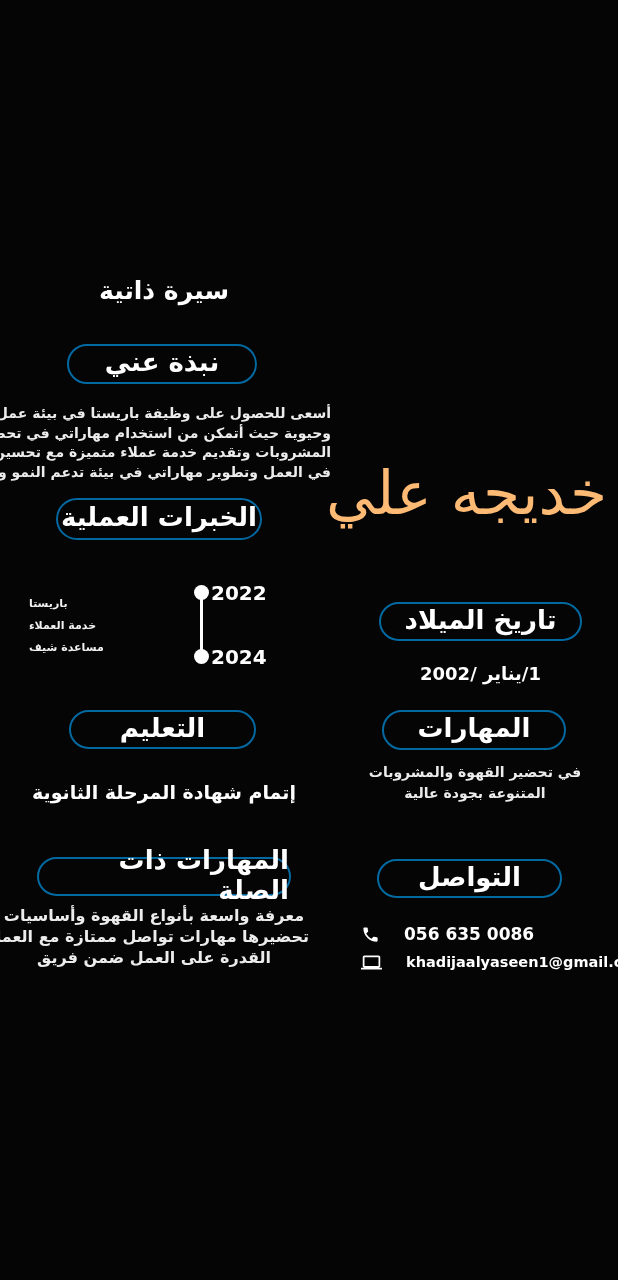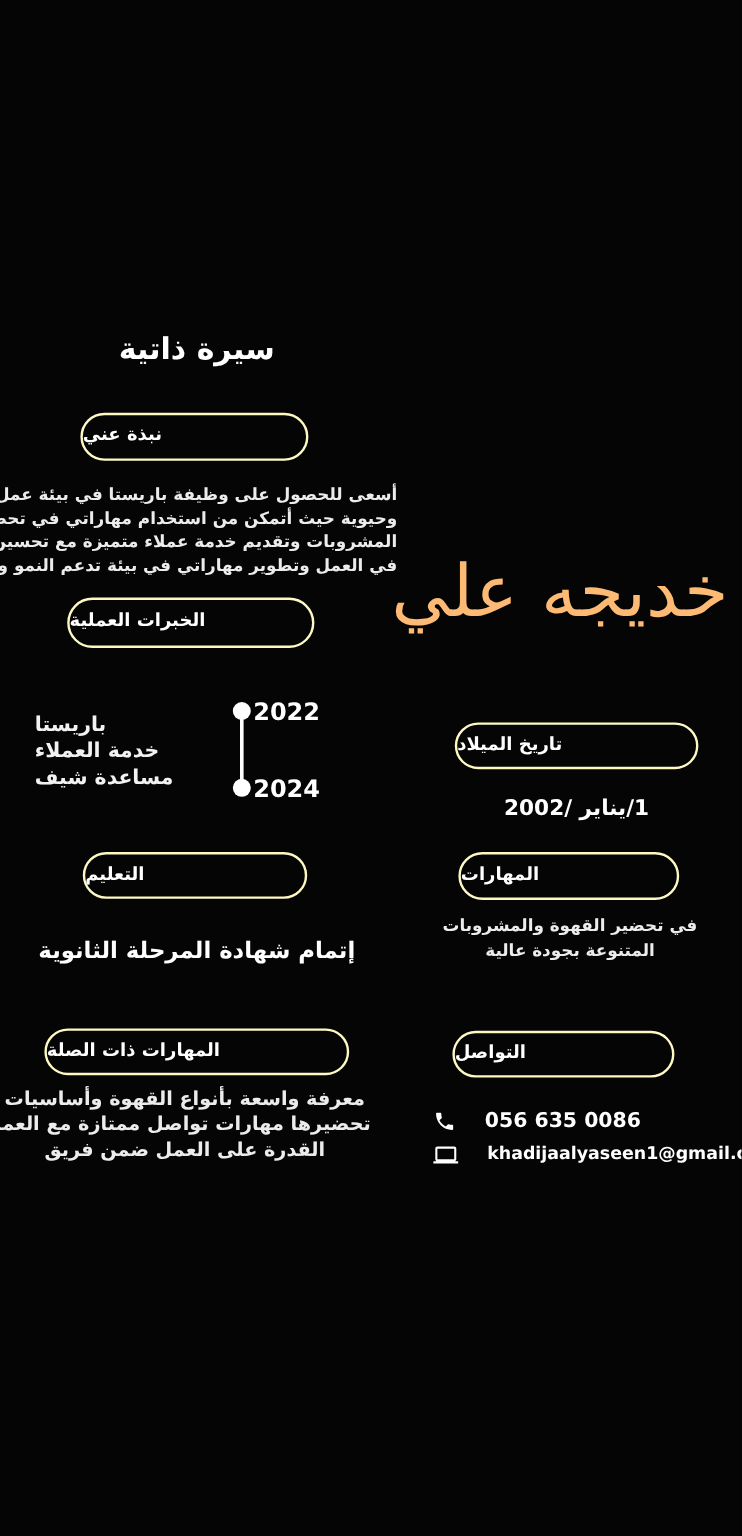--- a/index.html
+++ b/index.html
@@ -9,23 +9,23 @@
     font-family:"DejaVu Sans",sans-serif;
     padding-left:11px;
   }
   .abs{position:absolute;box-sizing:border-box;}
   .center{text-align:center;}
   .page-title{
     left:0;top:276px;width:350px;font-size:25px;font-weight:700;color:#fff;
     letter-spacing:.5px;
   }
   .pill{
-    position:absolute;box-sizing:border-box;border:2px solid #fef9c3;border-radius:28px;
-    display:flex;align-items:center;justify-content:flex-end;
-    font-weight:700;color:#fff;font-size:15px;padding-bottom:4px;
+    position:absolute;box-sizing:border-box;border:2px solid #0369a1;border-radius:28px;
+    display:flex;align-items:center;justify-content:center;
+    font-weight:700;color:#fff;font-size:26px;padding-bottom:4px;
   }
   .pill-about{left:78px;top:344px;width:190px;height:40px;}
   .pill-exp{left:67px;top:498px;width:206px;height:42px;}
   .pill-edu{left:80px;top:710px;width:187px;height:39px;}
   .pill-relskills{left:48px;top:857px;width:254px;height:39px;}
   .pill-dob{left:390px;top:602px;width:203px;height:39px;}
   .pill-skills{left:393px;top:710px;width:184px;height:40px;}
   .pill-contact{left:388px;top:859px;width:185px;height:39px;}
   .para{font-weight:700;color:#ececec;}
   .para .ln{white-space:nowrap;}
@@ -40,21 +40,21 @@
   .dob-date{left:390px;top:663px;width:203px;font-size:18px;font-weight:700;color:#fff;text-align:center;}
   
   .timeline{left:40px;top:580px;width:230px;height:95px;}
   .tl-line{position:absolute;left:171px;top:12px;width:3px;height:64px;background:#fff;}
   .tl-dot{position:absolute;left:165px;width:15px;height:15px;border-radius:50%;background:#fff;}
   .tl-dot-top{top:5px;}
   .tl-dot-bottom{top:69px;}
   .tl-year{position:absolute;left:182px;width:60px;font-size:20px;font-weight:700;color:#fff;direction:ltr;text-align:left;}
   .tl-year-top{top:1px;}
   .tl-year-bottom{top:65px;}
-  .tl-roles{position:absolute;left:0;top:13px;width:161px;text-align:left;font-size:17px;font-weight:700;line-height:22px;color:#f2f2f2;}
+  .tl-roles{position:absolute;left:0;top:13px;width:161px;text-align:left;font-size:11px;font-weight:700;line-height:22px;color:#f2f2f2;}
   .tl-roles div{white-space:nowrap;text-align:left;direction:rtl;}
   .tl-roles{text-align:left;}
   
   
   .contact-row{position:absolute;display:flex;direction:ltr;align-items:center;gap:24px;color:#fff;}
   .row-phone{left:372px;top:922px;height:24px;font-size:17px;font-weight:700;}
   .row-email{left:372px;top:950px;height:24px;font-size:14.5px;font-weight:700;}
   .icon{display:flex;align-items:center;justify-content:center;}
 </style>
 </head>

